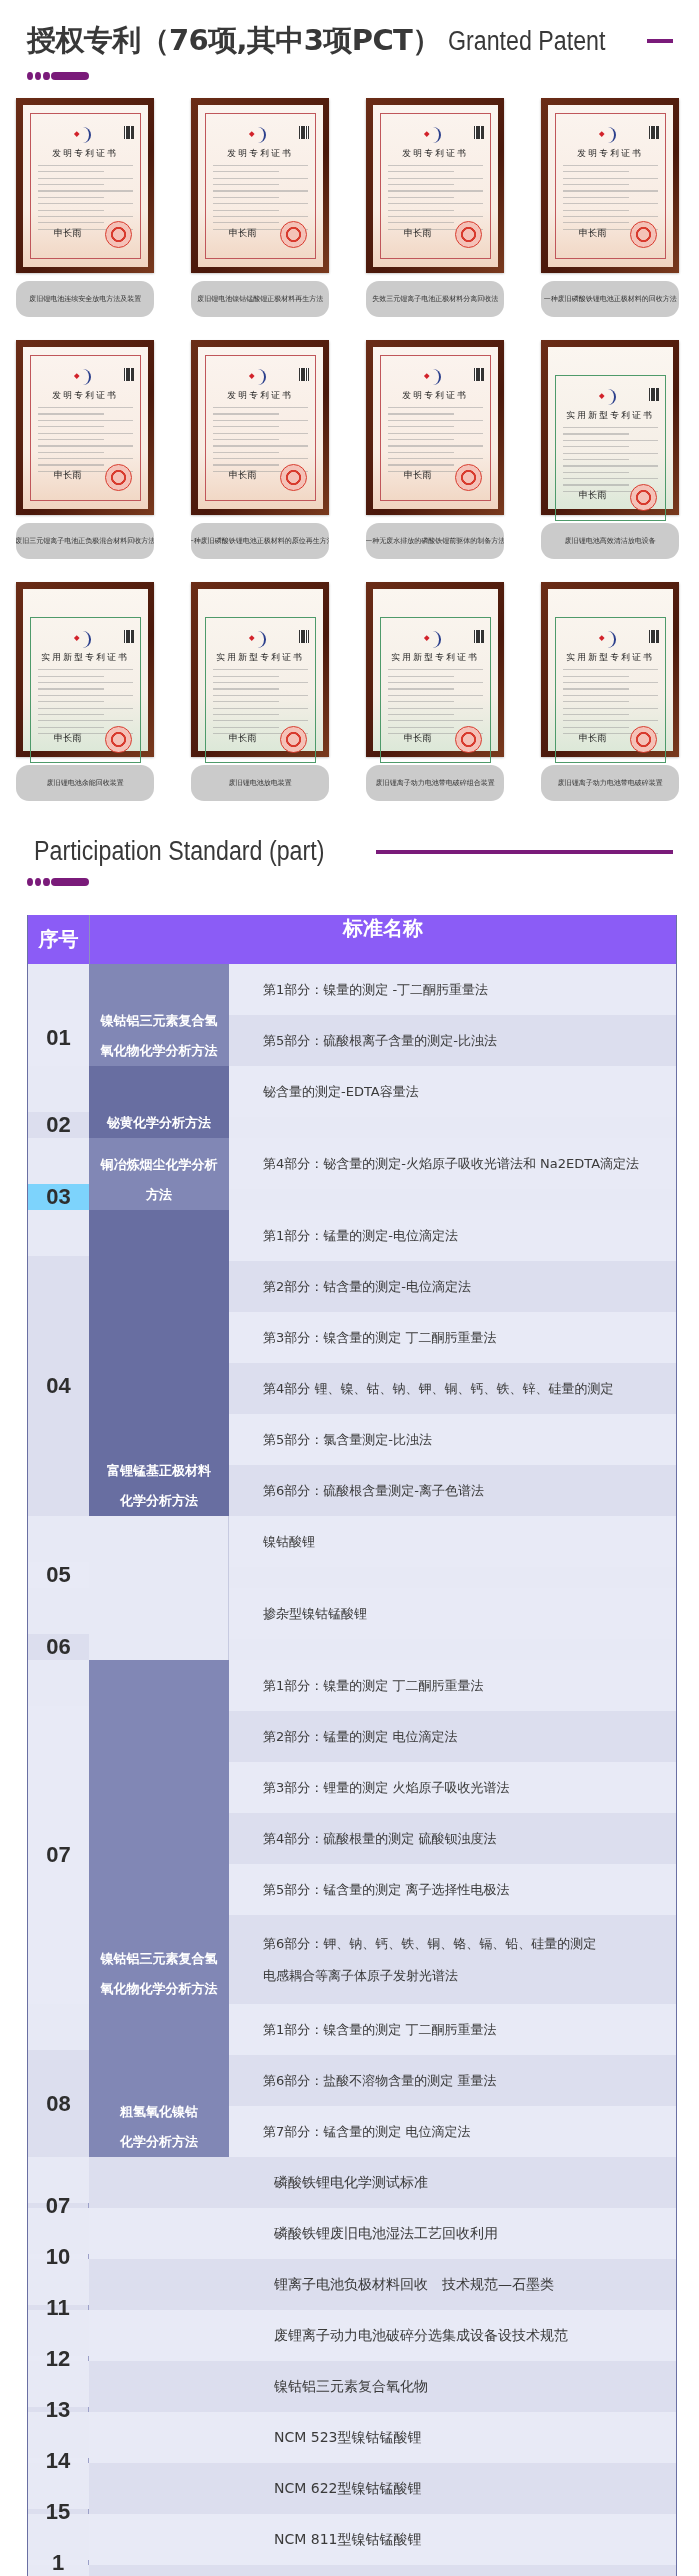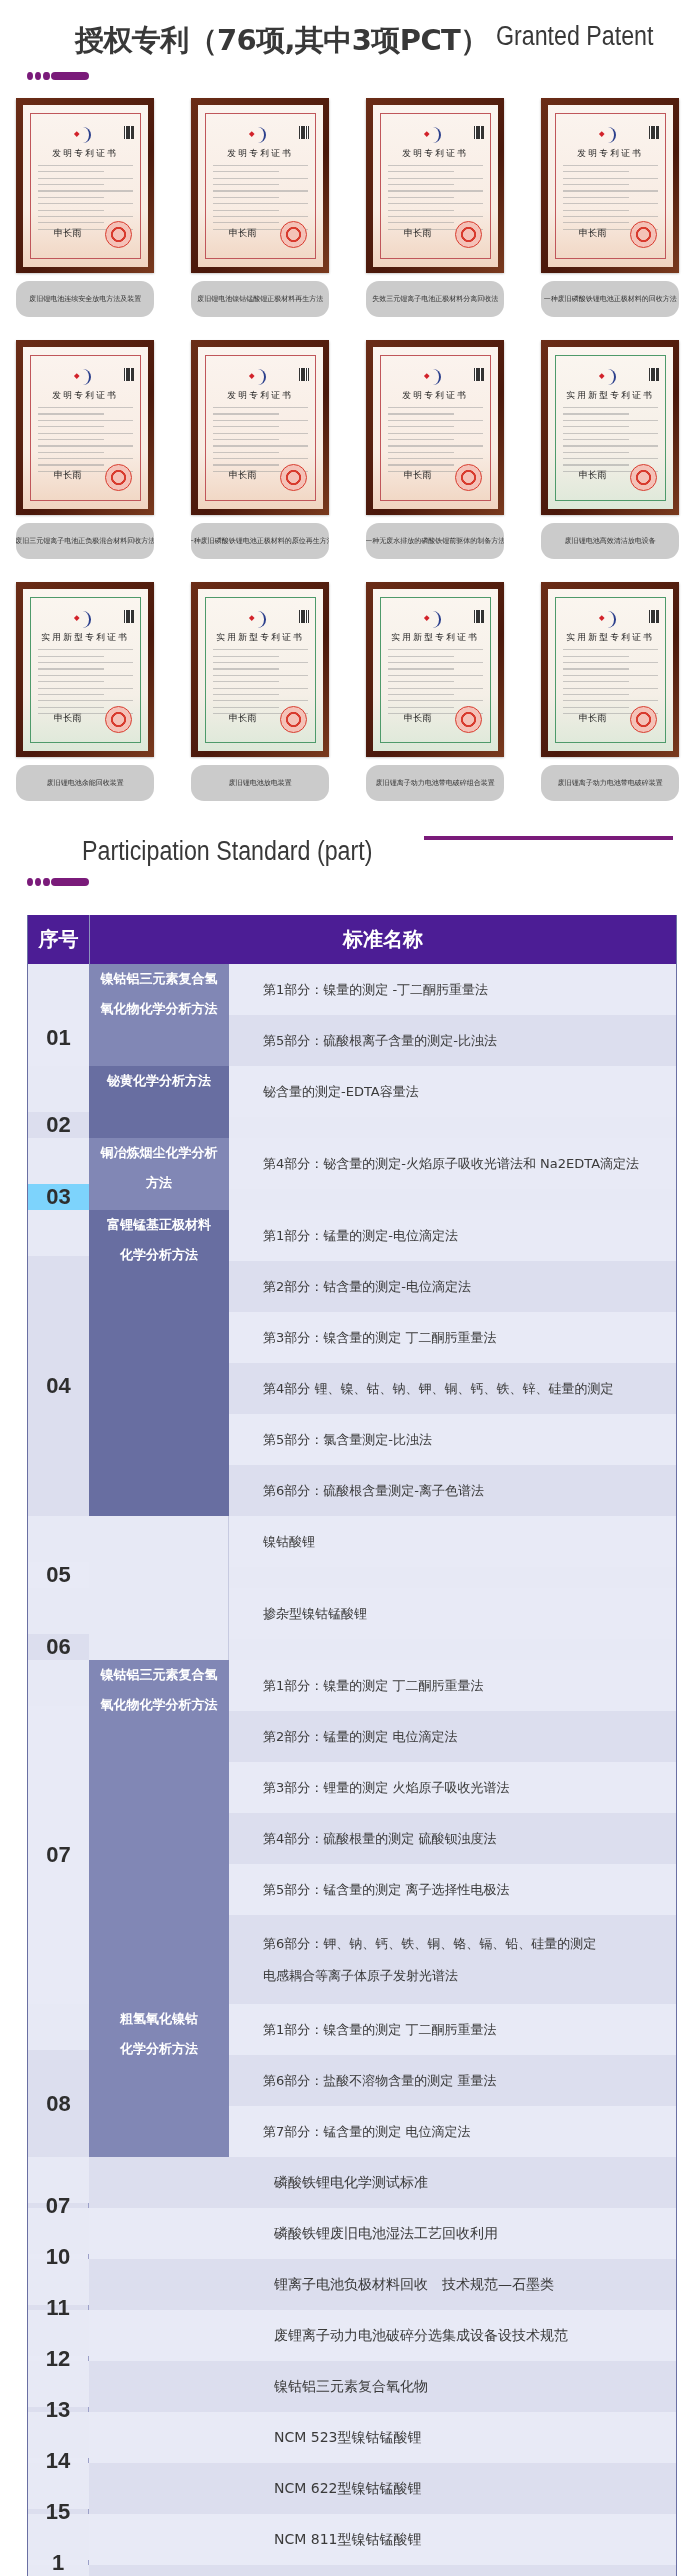--- a/index.html
+++ b/index.html
@@ -1,55 +1,55 @@
 <!DOCTYPE html>
 <html style="font-size:9.3px"><head>
 <meta charset="utf-8">
 <style>
   * { box-sizing: border-box; margin: 0; padding: 0; }
   body { width: 700px; background: #ffffff; font-family: "DejaVu Sans", "Liberation Sans", sans-serif; color: #333; }
   .section-head { position: relative; padding: 0 27px; }
-  .section-head .title-line { display: flex; white-space: nowrap; margin-left: 48px; }
+  .section-head .title-line { display: flex; align-items: center; white-space: nowrap; }
   .section-head .cn { font-weight: bold; font-size: 29px; color: #383838; letter-spacing: -0.6px; }
   .section-head .en { font-family: "Liberation Sans", sans-serif; font-size: 27px; color: #383838; margin-left: 7px; transform: scaleX(0.86); transform-origin: left center; }
   .section-head .rule { flex: 1; height: 3.5px; background: #7a1b7a; margin-left: 4.7px; }
   .dots { display: flex; align-items: center; margin-top: 10.5px; }
   .dot { width: 6.4px; height: 8.7px; border-radius: 50%; background: #7a1b7a; margin-right: 1.7px; }
   .bar { width: 38px; height: 8.7px; border-radius: 4.7px; background: #7a1b7a; }
 
   
   #sec-patent { padding-top: 21px; }
   #sec-patent .rule { max-width: 48px; margin-left: 16.3px; }
   .cert-grid { display: grid; grid-template-columns: repeat(4, 138px); column-gap: 37px; padding: 17.5px 0 0 16.3px; row-gap: 23px; }
   .cert { display: flex; flex-direction: column; align-items: center; }
   .frame { width: 138px; height: 175px; background: linear-gradient(135deg, #6b2d17, #4a180b 60%, #7a3a1e); padding: 7px 6.4px 5.8px 6.4px; box-shadow: 0 1.2px 2.3px rgba(0,0,0,0.3); }
   .paper { width: 100%; height: 100%; background: linear-gradient(#fbf4ef 0%, #f8ece3 65%, #f0d4c0 100%); position: relative; padding: 8.2px 7px; }
   .paper.green { background: linear-gradient(#fbf6f0 0%, #f5efe7 65%, #dce8d8 100%); }
   .paper .inner { border: 0.9px solid #c0565a; height: 100%; position: relative; padding: 5.8px 4.7px; }
-  .paper.green .inner { border-color: #4e9a6a; }
+  .paper.green .inner { border-color: #4e9a6a; margin-top: 20px; }
   .paper .logo { position: absolute; top: 13px; left: 50%; margin-left: -5.8px; width: 11.7px; height: 16.3px; border-right: 2.9px solid #2b3f8c; border-radius: 0 8.2px 8.2px 0; }
   .paper .logo::before { content: ""; position: absolute; left: -4.7px; top: 4.7px; width: 3.5px; height: 3.5px; background: #d2222a; transform: rotate(45deg); }
   .paper .qr { position: absolute; top: 11.7px; right: 5.8px; width: 10.5px; height: 13px; background: repeating-linear-gradient(90deg,#333 0 1.2px,#fff 1.2px 1.7px); }
   .paper .ctitle { position: absolute; top: 34px; left: 0; right: 0; text-align: center; font-family: "DejaVu Serif", serif; font-size: 8.7px; letter-spacing: 2.3px; color: #222; }
   .paper .lines { position: absolute; top: 51px; left: 7px; right: 7px; }
   .paper .lines div { height: 1.2px; background: #999; margin-bottom: 5.2px; opacity: 0.5; }
   .paper .lines div:nth-child(2n) { width: 70%; }
   .paper .seal { position: absolute; bottom: 9.3px; right: 8.2px; width: 27px; height: 27px; border-radius: 50%; background: radial-gradient(circle, #f4c2b8 30%, #d83b2e 32%, #d83b2e 42%, #f4c2b8 44%); border: 1.2px solid #d83b2e; }
   .paper .sign { position: absolute; bottom: 17.5px; left: 23px; font-family: "DejaVu Serif", serif; font-size: 9.3px; color: #222; }
   .caption { margin-top: 8.2px; width: 138px; height: 36px; border-radius: 13px; background: #cbcbcb; display: flex; align-items: center; justify-content: center; font-size: 7px; color: #333; white-space: nowrap; overflow: hidden; }
 
   
   #sec-standard { padding-top: 35px; }
   .std-table { margin: 29px 0 0 27px; width: 650px; border: 1.7px solid #6a70a3; border-top: none; background: #e7e9f5; }
-  .std-head { display: flex; height: 49px; background: #4c1d95; color: #fff; font-weight: bold; font-size: 20px; align-items: center; }
+  .std-head { display: flex; height: 49px; background: #8b5cf6; color: #fff; font-weight: bold; font-size: 20px; }
   .std-head .h-no { width: 62px; text-align: center; border-right: 0.6px solid #8d92bd; height: 100%; display: flex; align-items: center; justify-content: center; }
   .std-head .h-name { flex: 1; text-align: center; }
   .std-group { display: flex; }
   .std-no { width: 61px; display: flex; align-items: center; justify-content: center; font-weight: bold; font-size: 22px; color: #2e2e2e; font-family: "Liberation Sans", sans-serif; margin-top: 46px; }
-  .std-cat { width: 140px; display: flex; align-items: flex-start; justify-content: center; text-align: center; color: #fff; font-size: 13px; font-weight: bold; line-height: 30px; padding: 0 7px; }
+  .std-cat { width: 140px; display: flex; align-items: flex-end; justify-content: center; text-align: center; color: #fff; font-size: 13px; font-weight: bold; line-height: 30px; padding: 0 7px; }
   .std-cat.dark { background: #686ea1; }
   .std-cat.mid { background: #8187b5; }
   .std-cat.empty { background: #e7e9f5; border-right: 0.6px solid #c7cae0; }
   .std-parts { flex: 1; }
   .std-part { min-height: 51px; display: flex; align-items: center; padding-left: 34px; font-size: 13px; color: #3a3a3a; }
   .std-part:nth-child(odd) { background: #e8eaf6; }
   .std-part:nth-child(even) { background: #dcdeee; }
   .std-part.tall { min-height: 89px; line-height: 31.5px; }
   .std-simple { display: flex; height: 51px; }
   .std-simple:nth-child(odd) .std-simple-name, .std-simple:nth-child(odd) .std-no { background: #e8eaf6; }

